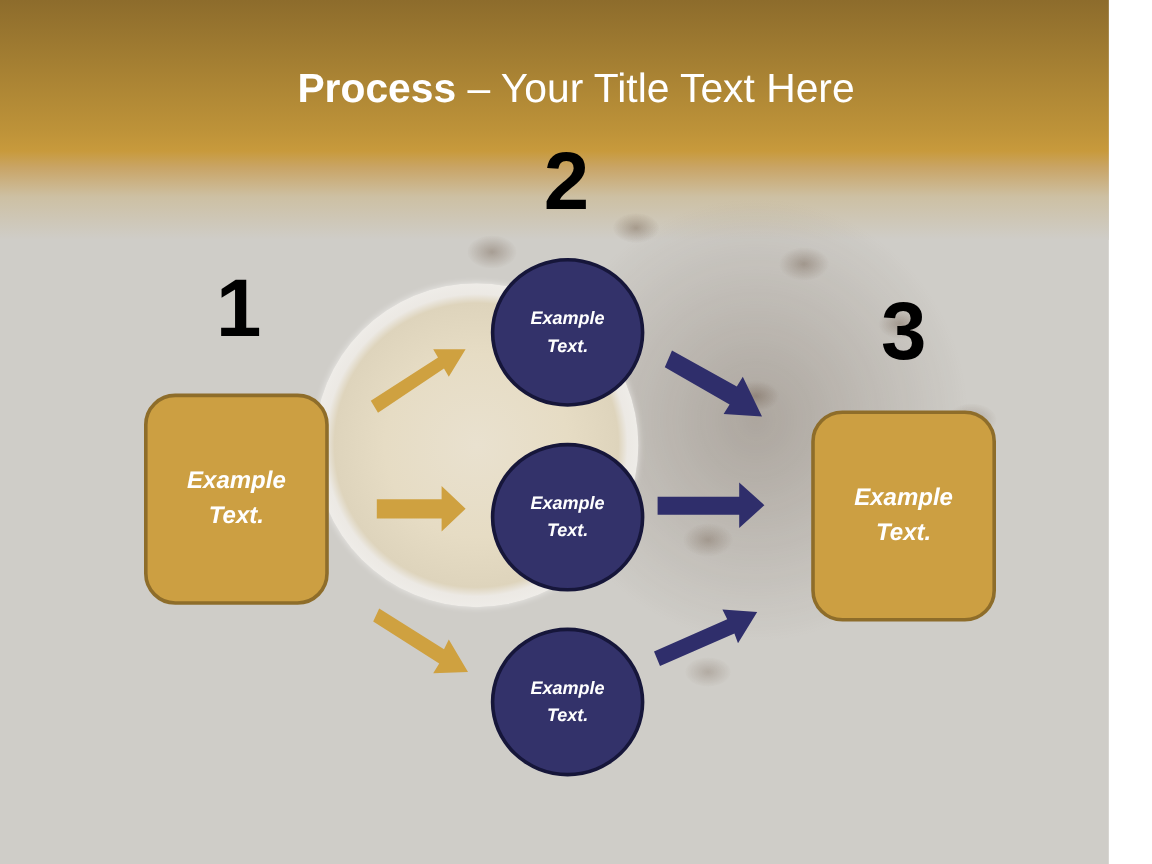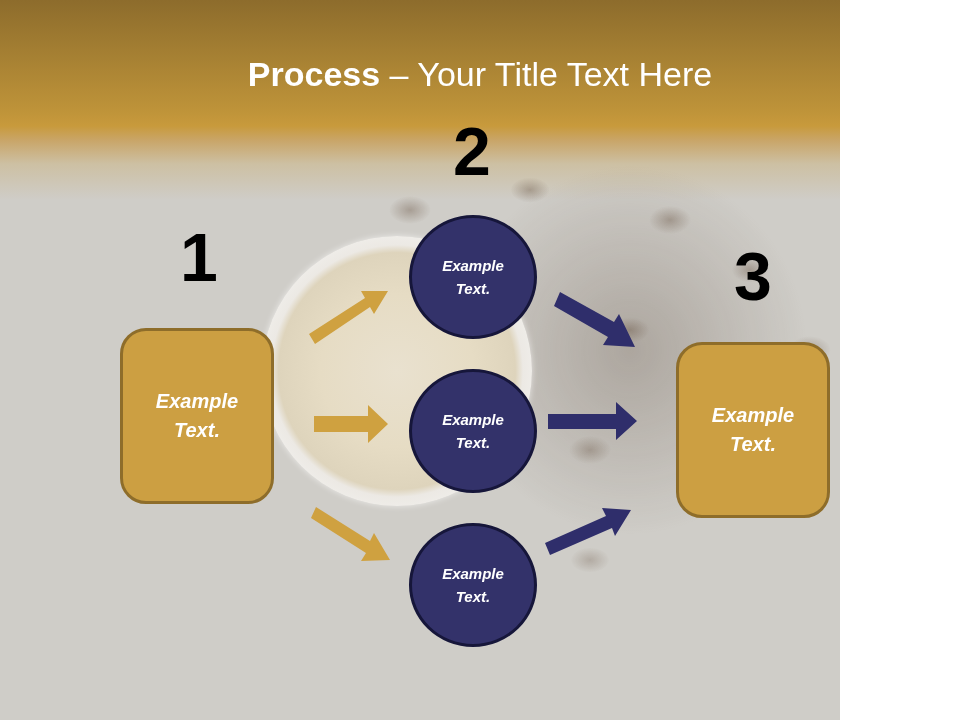--- a/index.html
+++ b/index.html
@@ -1,18 +1,18 @@
 <!DOCTYPE html>
 <html><head>
   <meta charset="utf-8">
   <style>
     html, body { margin: 0; padding: 0; }
     body { width: 960px; height: 720px; overflow: hidden; position: relative;
       font-family: "Liberation Sans", "DejaVu Sans", sans-serif; }
-    .slide { position: absolute; left: 0; top: 0; width: 840px; height: 720px;
+    .slide { position: absolute; left: 0; top: 0; width: 924px; height: 720px;
       background: #cfcdc8; overflow: hidden; }
     .header-band { position: absolute; left: 0; top: 0; width: 960px; height: 200px;
       background: linear-gradient(to bottom, #8d6c2c 0%, #a37e32 25%, #be9339 55%, #c89a3c 63%, #c9a567 70%, #cdc0a3 82%, #cfcdc8 100%); }
     .beans { position: absolute; left: 290px; top: 130px; width: 610px; height: 520px;
       background:
         radial-gradient(ellipse 30px 20px at 120px 80px, rgba(80,55,35,0.35), transparent 70%),
         radial-gradient(ellipse 28px 18px at 240px 60px, rgba(80,55,35,0.35), transparent 70%),
         radial-gradient(ellipse 30px 20px at 380px 90px, rgba(80,55,35,0.35), transparent 70%),
         radial-gradient(ellipse 26px 18px at 460px 140px, rgba(80,55,35,0.35), transparent 70%),
         radial-gradient(ellipse 30px 20px at 520px 220px, rgba(80,55,35,0.3), transparent 70%),

